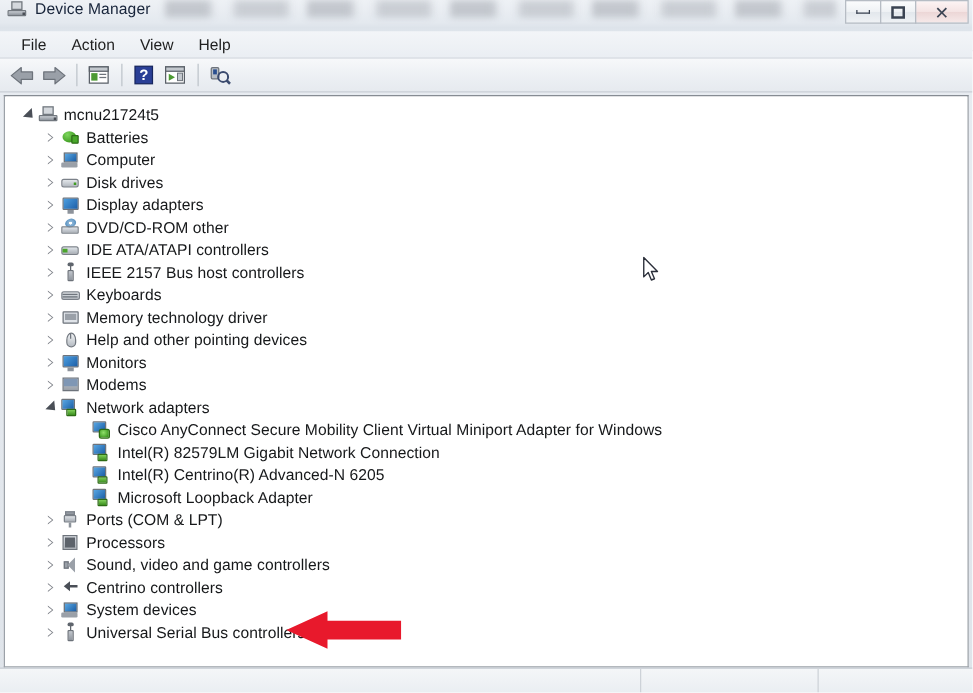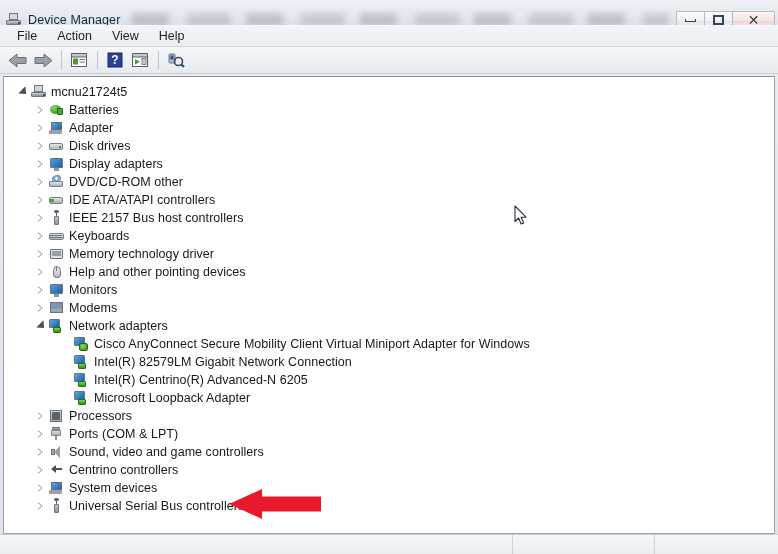--- a/index.html
+++ b/index.html
@@ -15,21 +15,21 @@
     position: relative;
     width: 778px; height: 554px;
     background: linear-gradient(to bottom, #e9edf2 0%, #dfe4ea 100%);
   }
 
   
   .titlebar {
     position: absolute; left: 0; top: 0;
     width: 778px; height: 41px;
     background: linear-gradient(to bottom, #eef1f5 0%, #e4e9ef 45%, #dde3ea 55%, #e9edf2 100%);
-    display: flex; align-items: center;
+    display: flex; align-items: flex-start;
     border-bottom: 1px solid #c8cdd4;
   }
   .title-icon {
     width: 18px; height: 16px;
     margin-left: 5px; margin-right: 5px;
     position: relative; flex: 0 0 auto;
   }
   .title-text {
     font-size: 12.5px; color: #17243a;
     letter-spacing: .1px; white-space: nowrap;
@@ -371,21 +371,21 @@
       <div class="node">
         <div class="indent" style="width:24px"></div>
         <div class="expander">
             <div class="tri-closed"></div>
           </div>
         <div class="ico">
           <div class="i-sysdev-scr"></div>
             <div class="i-sysdev-in"></div>
             <div class="i-sysdev-base"></div>
         </div>
-        <div class="node-label">Adapter</div>
+        <div class="node-label">Computer</div>
       </div>
 
       <div class="node">
         <div class="indent" style="width:24px"></div>
         <div class="expander">
             <div class="tri-closed"></div>
           </div>
         <div class="ico">
           <div class="i-disk"></div>
             <div class="i-disk-led"></div>
@@ -556,37 +556,37 @@
         </div>
         <div class="node-label">Microsoft Loopback Adapter</div>
       </div>
 
       <div class="node">
         <div class="indent" style="width:24px"></div>
         <div class="expander">
             <div class="tri-closed"></div>
           </div>
         <div class="ico">
-          <div class="i-cpu"></div>
-            <div class="i-cpu-in"></div>
-        </div>
-        <div class="node-label">Processors</div>
-      </div>
-
-      <div class="node">
-        <div class="indent" style="width:24px"></div>
-        <div class="expander">
-            <div class="tri-closed"></div>
-          </div>
-        <div class="ico">
           <div class="i-port-pin"></div>
             <div class="i-port"></div>
             <div class="i-port-stem"></div>
         </div>
         <div class="node-label">Ports (COM &amp; LPT)</div>
+      </div>
+
+      <div class="node">
+        <div class="indent" style="width:24px"></div>
+        <div class="expander">
+            <div class="tri-closed"></div>
+          </div>
+        <div class="ico">
+          <div class="i-cpu"></div>
+            <div class="i-cpu-in"></div>
+        </div>
+        <div class="node-label">Processors</div>
       </div>
 
       <div class="node">
         <div class="indent" style="width:24px"></div>
         <div class="expander">
             <div class="tri-closed"></div>
           </div>
         <div class="ico">
           <div class="i-spk"></div>
             <div class="i-spk-cone"></div>

